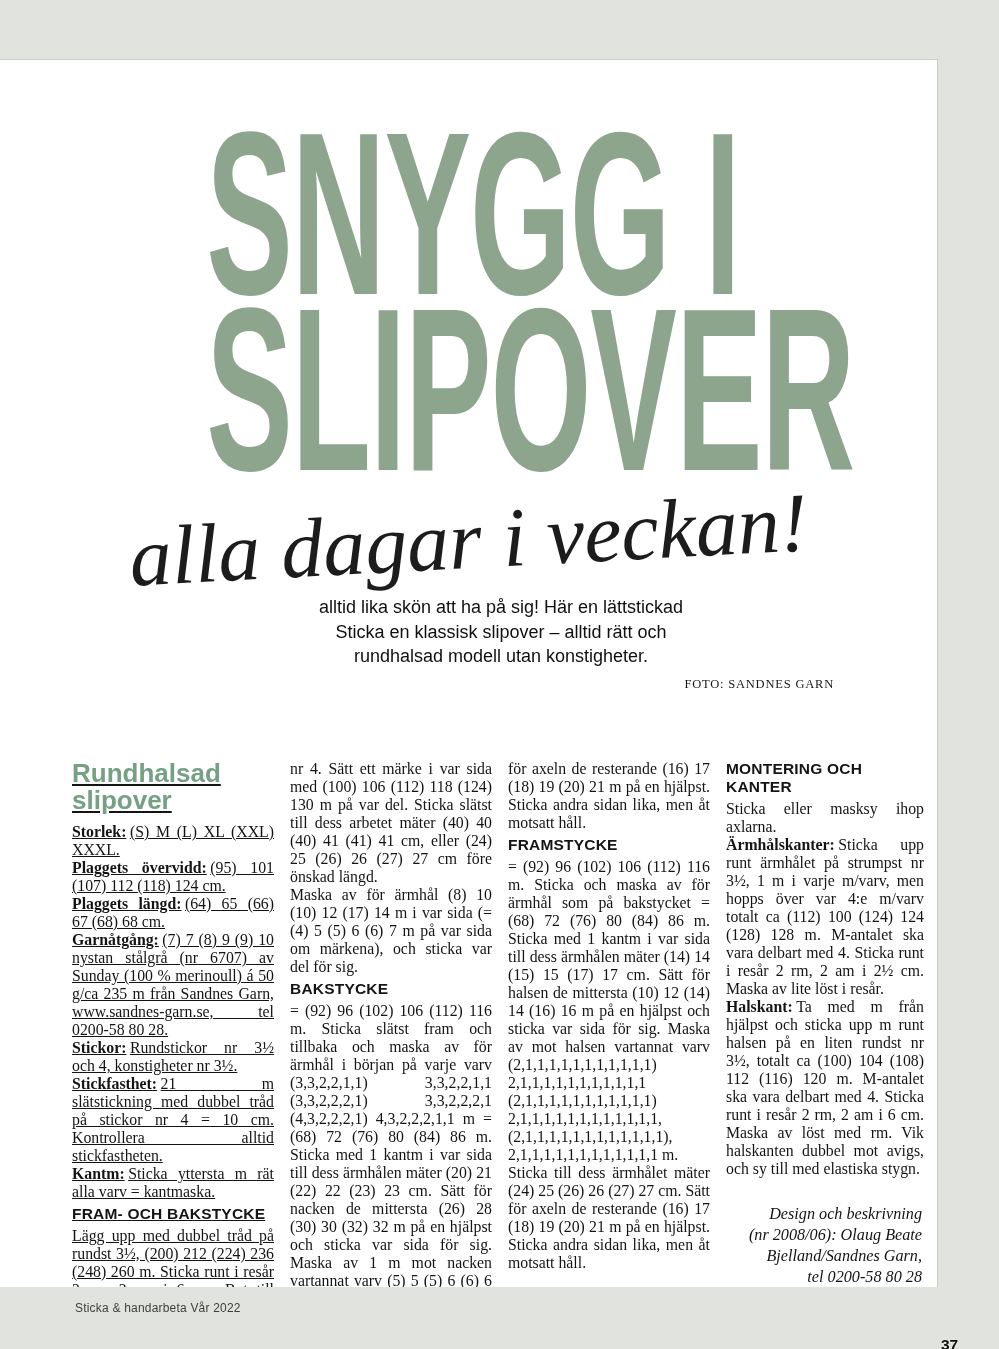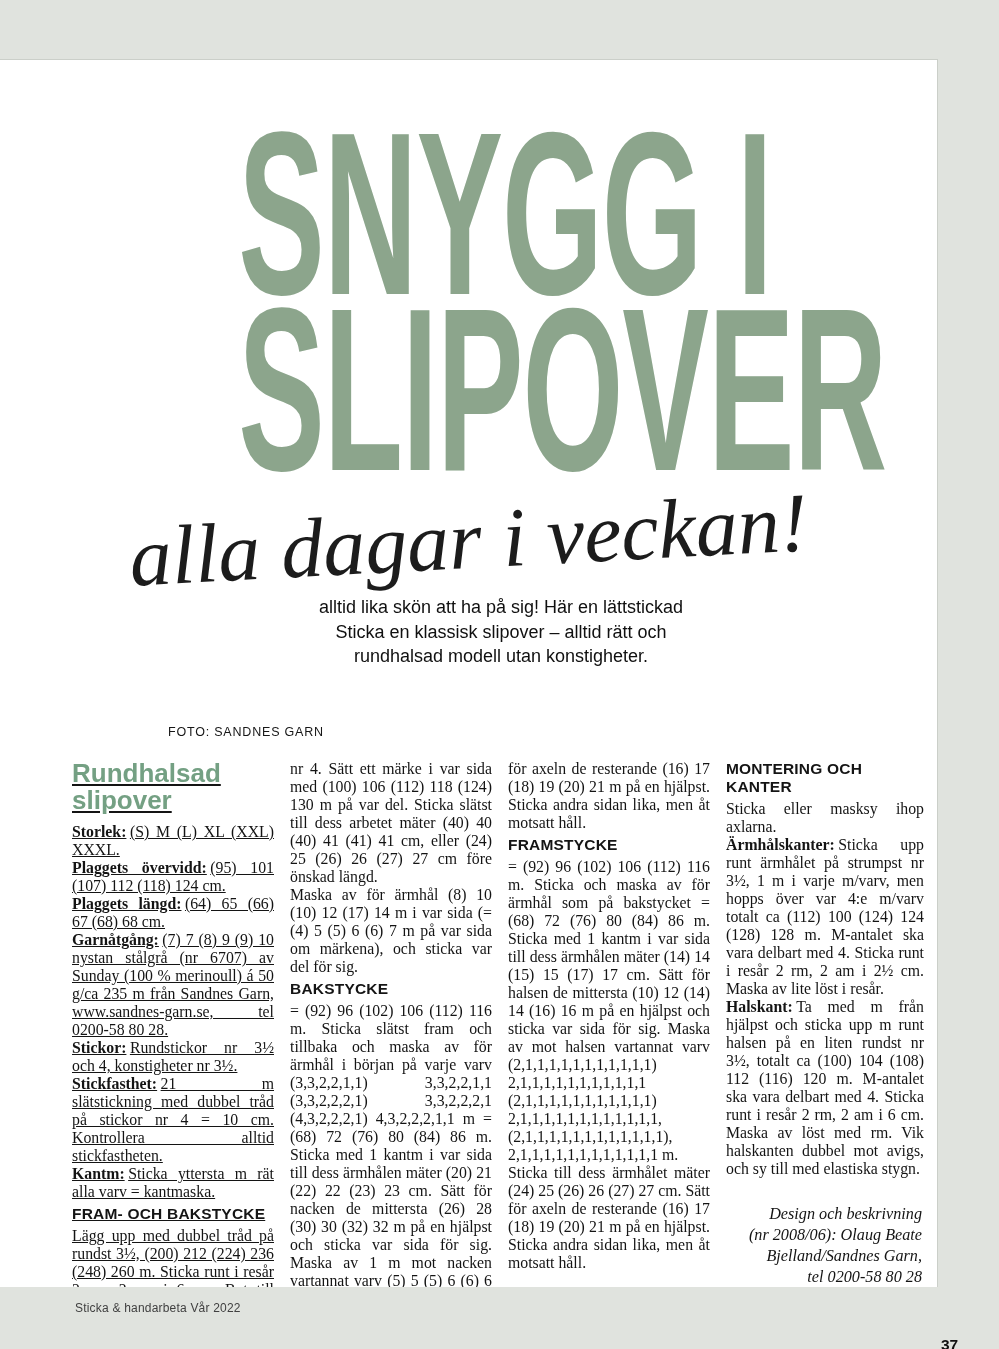--- a/index.html
+++ b/index.html
@@ -14,21 +14,20 @@
   .page {
     position:absolute; left:0; top:60px;
     width:937px; height:1227px;
     background:#ffffff;
     box-shadow:0 0 0 1px rgba(110,118,108,0.18);
   }
   
   .title-block {
     position:absolute; left:0; top:66px; width:937px;
     text-align:center;
-    margin-left:32px;
   }
   .title-line {
     font-family:"Liberation Sans", sans-serif;
     font-weight:700;
     font-size:232px;
     line-height:176px;
     color:#8ca58c;
     letter-spacing:-2px;
     transform:scaleX(0.56);
     transform-origin:50% 50%;
@@ -50,26 +49,25 @@
   .intro {
     position:absolute; left:168px; top:535px; width:666px;
     text-align:center;
     font-family:"Liberation Sans", sans-serif;
     font-size:18px;
     line-height:24.5px;
     color:#101010;
   }
   .photo-credit {
     position:absolute; left:168px; top:617px; width:666px;
-    text-align:left;
-    font-family:Liberation Sans, sans-serif;
+    text-align:right;
+    font-family:Liberation Serif, serif;
     font-size:12.5px;
     letter-spacing:0.8px;
     color:#161616;
-    margin-top:48px;
   }
   
   .col {
     position:absolute; top:700px; height:527px;
     font-size:15.8px; line-height:18px;
     text-align:justify;
     overflow:hidden;
   }
   .col-1 { left:72px;  width:202px;text-decoration:underline; }
   .col-2 { left:290px; width:202px; }

